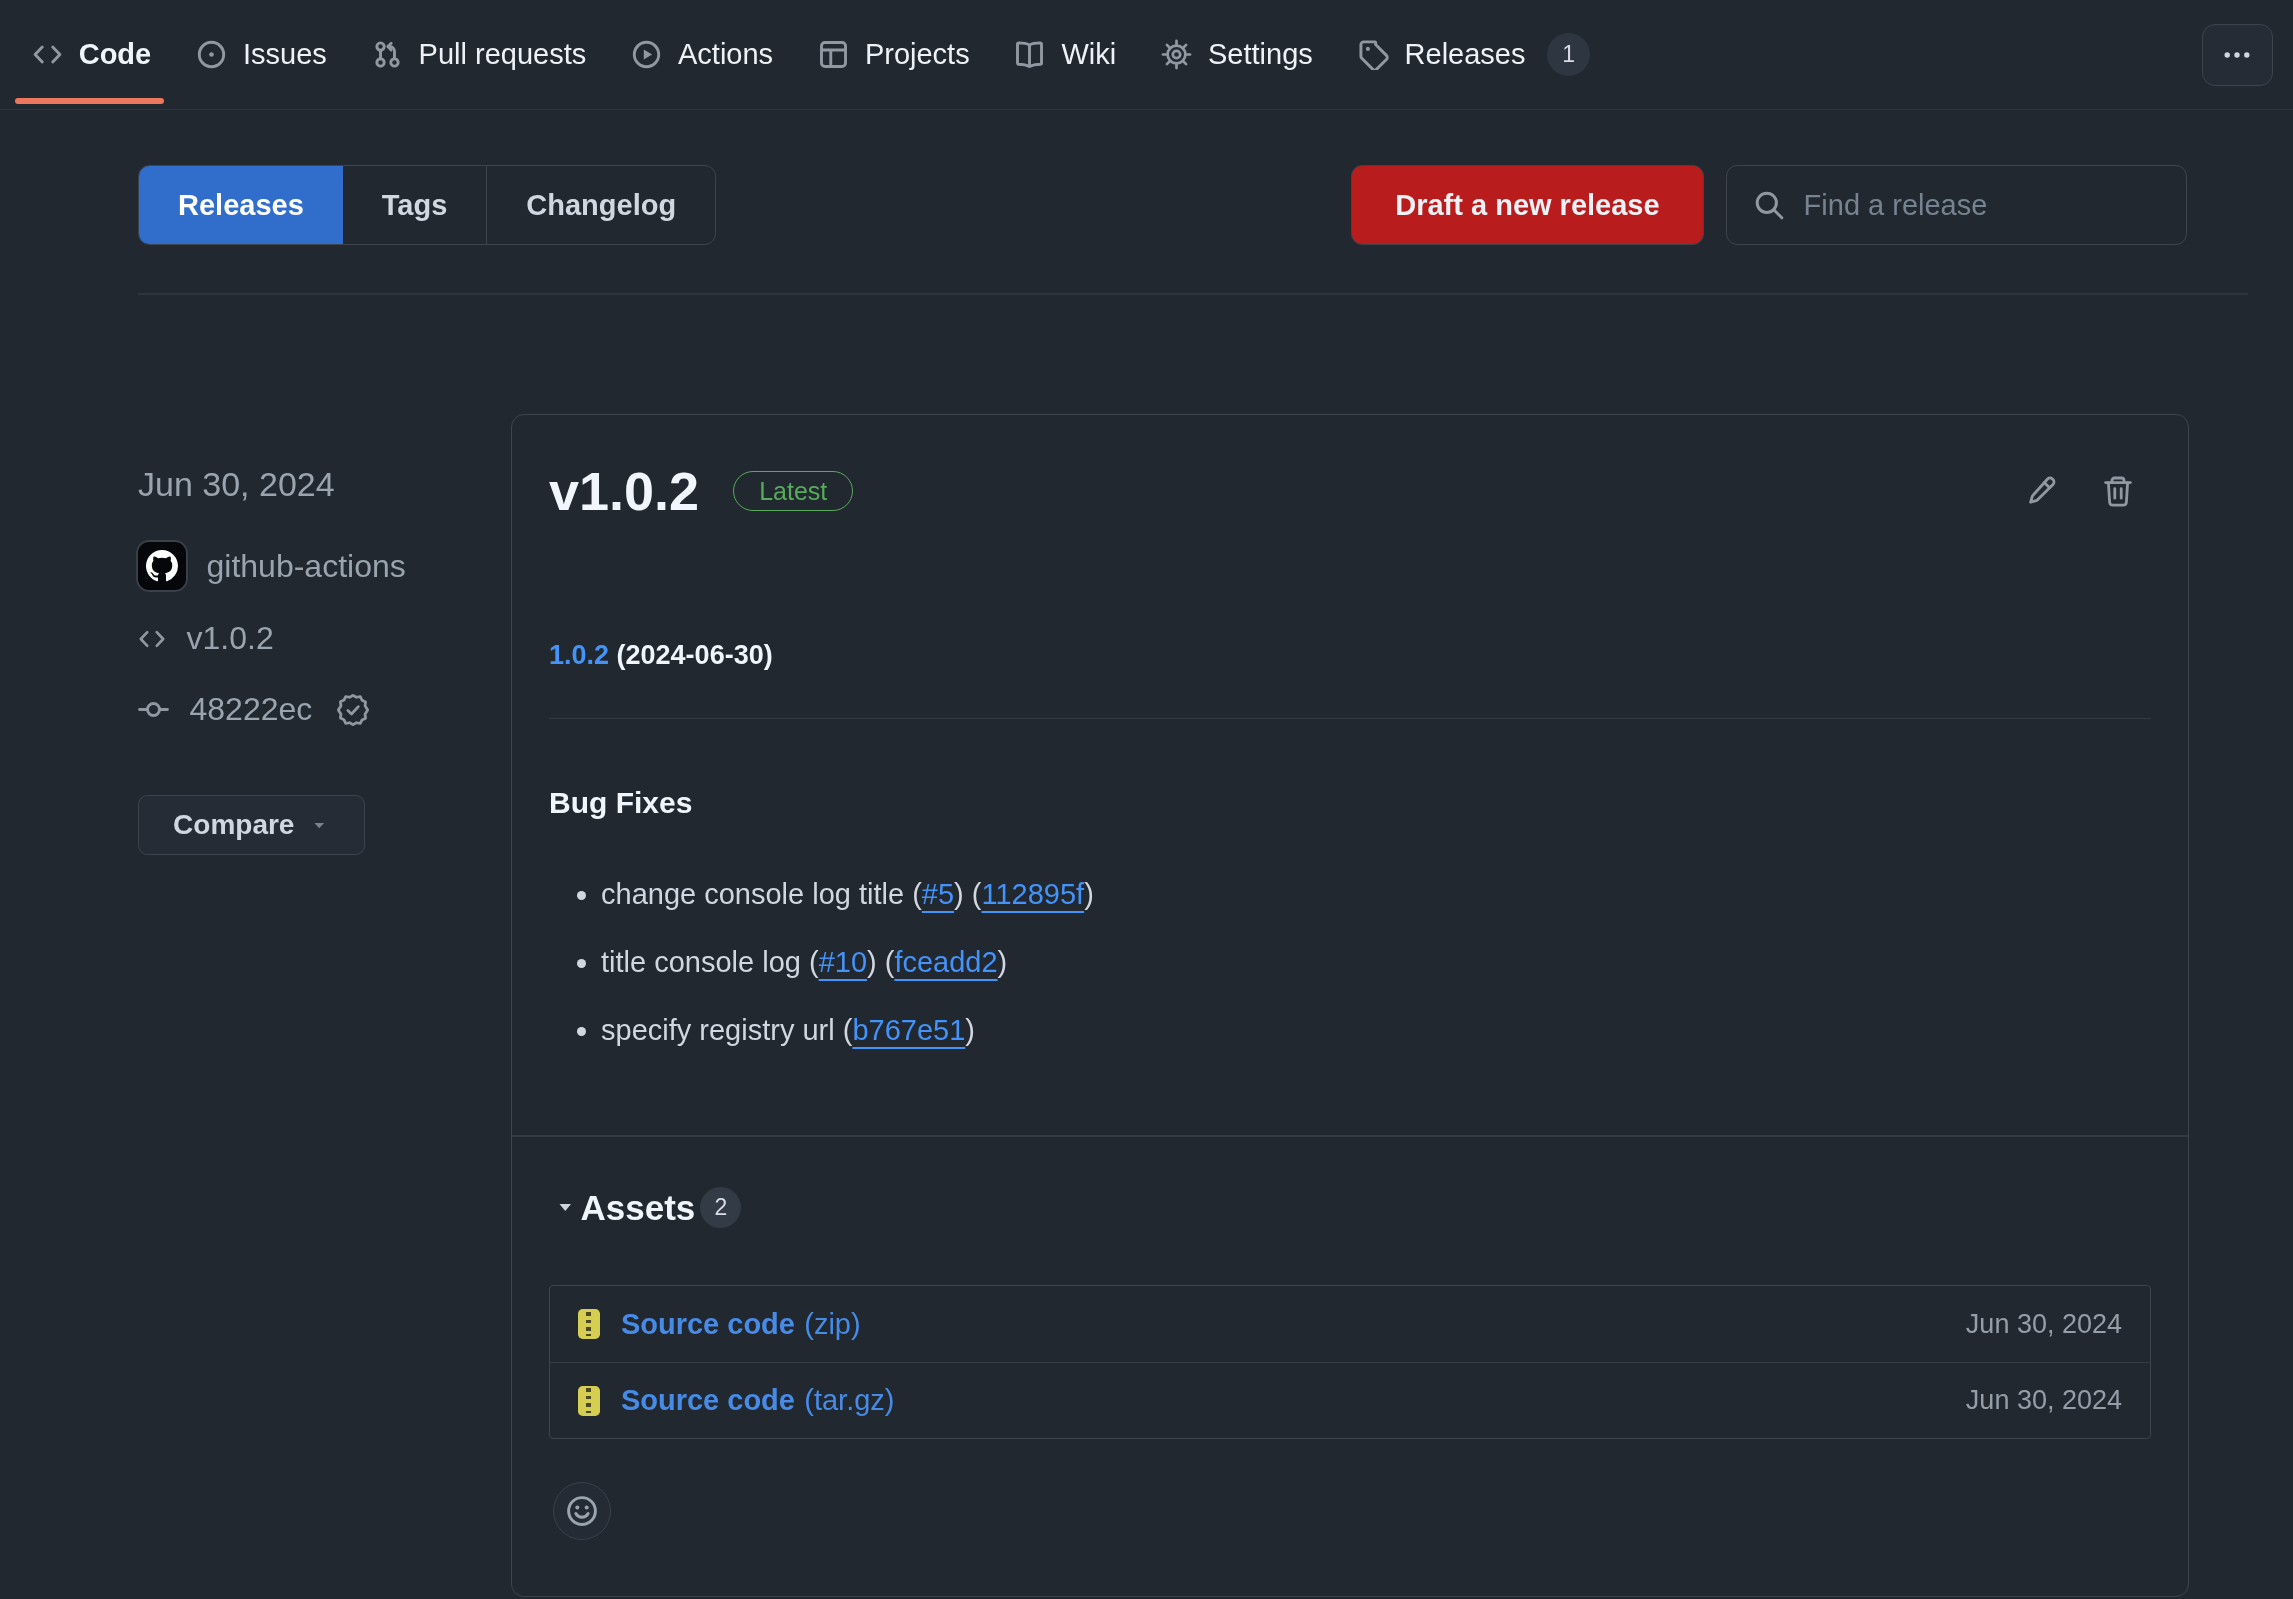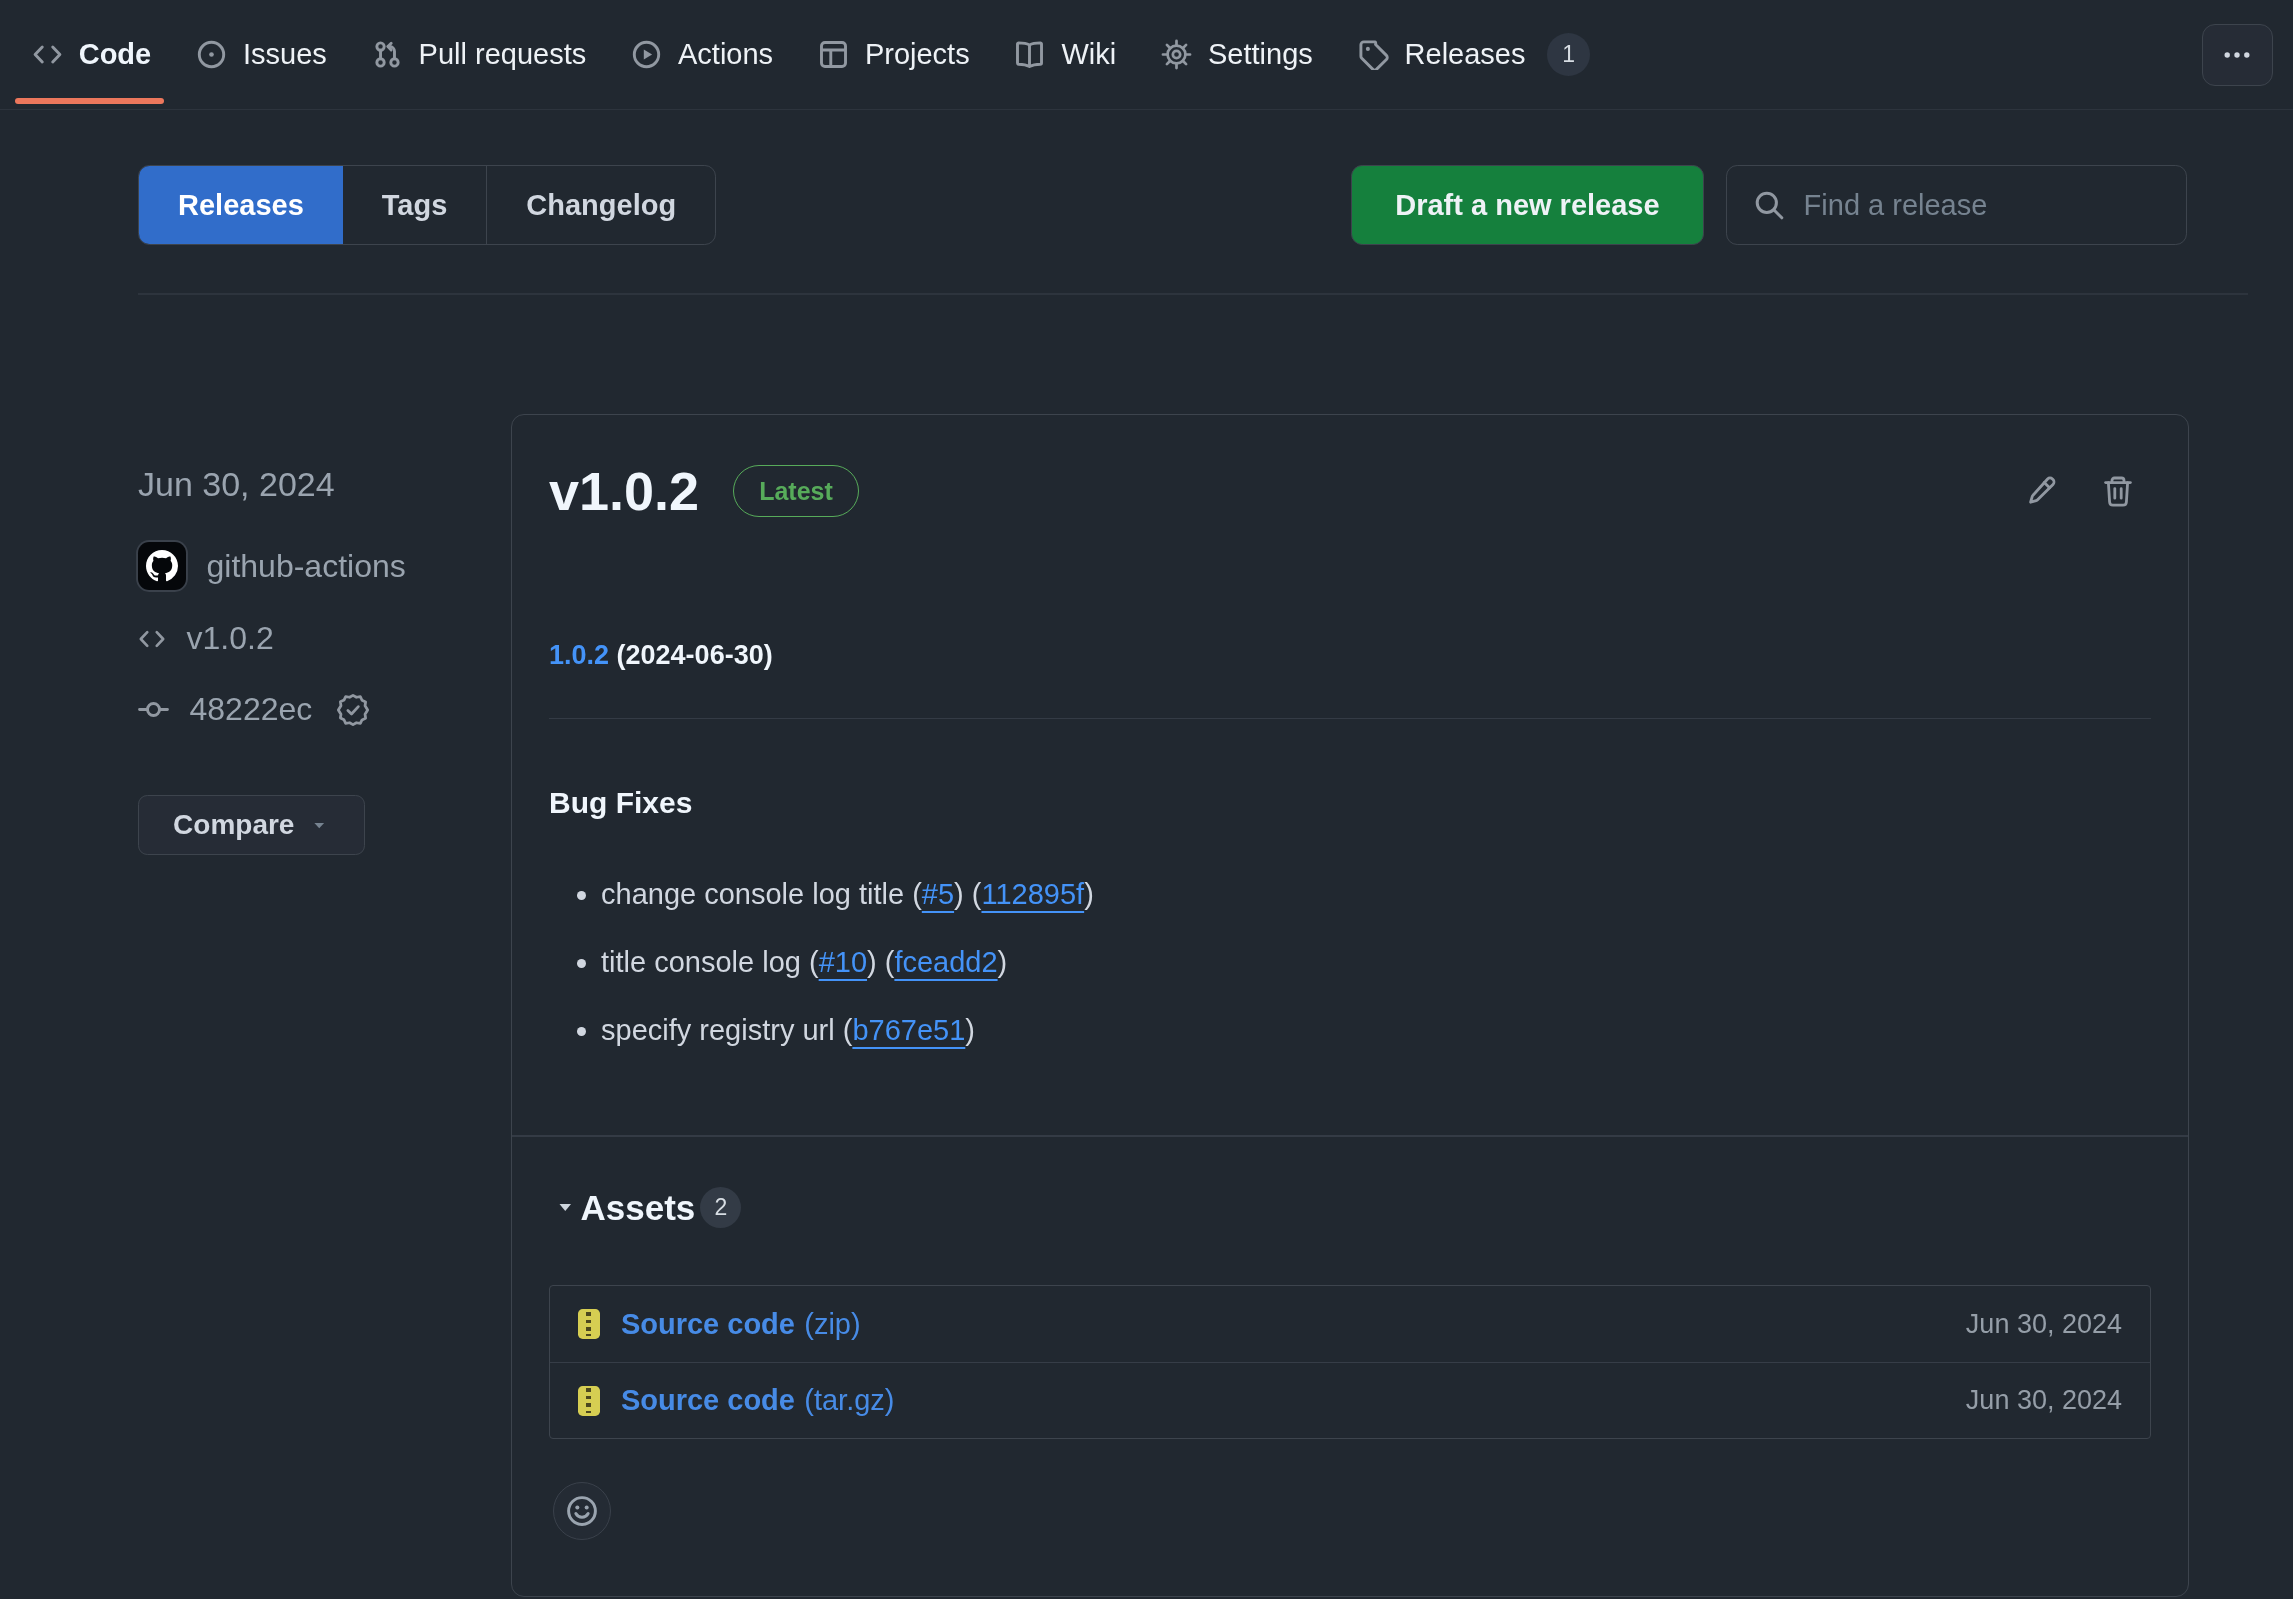--- a/index.html
+++ b/index.html
@@ -28,21 +28,21 @@
   
   .toolbar { position:absolute; top:165px; left:138px; right:106px; height:80px;
              display:flex; align-items:stretch; }
   .segmented { display:flex; border:1.9px solid #3d444d; border-radius:11.2px; overflow:hidden; }
   .seg { display:flex; align-items:center; justify-content:center; padding:0 39px; font-size:29px;
          font-weight:600; color:#d1d7e0; background:transparent; border:none; cursor:pointer;
          border-left:1.9px solid #3d444d; font-family:inherit; }
   .seg:first-child { border-left:none; }
   .seg.active { background:#316dca; color:#ffffff; }
   .seg.active + .seg { border-left:none; }
-  .btn-draft { margin-left:auto; height:80px; padding:0 43px; background:#15803d;
+  .btn-draft { margin-left:auto; height:80px; padding:0 43px; background:#b91c1c;
          border:1.9px solid #3d444d; border-radius:11.2px; font-size:29px; font-weight:600;
          color:#eef2f6; cursor:pointer; font-family:inherit; }
   .searchbox { margin-left:22.4px; width:461px; height:80px; display:flex; align-items:center;
          gap:18.6px; padding:0 26px; border:1.9px solid #3d444d; border-radius:11.2px; color:#9198a1; }
   .searchbox input { flex:1; min-width:0; background:transparent; border:none; outline:none;
          font-size:29px; color:#cdd5dd; font-family:inherit; }
   .searchbox input::placeholder { color:#768390; }
   .content-divider { position:absolute; top:293px; left:138px; right:45px; height:1.9px; background:#2d343d; }
 
   
@@ -60,22 +60,22 @@
   .compare-btn { width:227px; height:60px; display:flex; align-items:center; justify-content:center;
             gap:15px; background:#262c36; border:1.9px solid #3d444d; border-radius:9.3px;
             font-size:28px; font-weight:600; color:#d1d7e0; cursor:pointer; font-family:inherit; }
   .compare-btn .ic { color:#768390; }
 
   
   .card { position:absolute; left:511px; top:414px; width:1678px; height:1183px;
           border:1.9px solid #3d444d; border-radius:13px; padding:0 37px; }
   .card-head { display:flex; align-items:center; margin-top:48px; }
   .release-title { font-size:54px; line-height:56px; font-weight:700; color:#f0f6fc; }
-  .latest-badge { margin-left:34px; padding:12px 25px; height:52px; display:flex; align-items:center;
-          border:1.9px solid #57ab5a; border-radius:931px; color:#57ab5a; font-size:25px;font-weight:bold; }
+  .latest-badge { margin-left:34px; padding:12px 25px; height:40px; display:flex; align-items:center;
+          border:1.9px solid #57ab5a; border-radius:931px; color:#57ab5a; font-size:25px; }
   .card-actions { margin-left:auto; display:flex; align-items:center; gap:45px; color:#9198a1; margin-right:17px; }
   .icon-btn { background:none; border:none; color:#9198a1; cursor:pointer; padding:0; }
 
   .markdown { margin-top:110px; }
   .md-h2 { font-size:27px; line-height:52px; font-weight:700; color:#f0f6fc;
            padding-bottom:37px; border-bottom:1.9px solid #343b45; }
   .md-h2 a { color:#4493f8; text-decoration:none; }
   .md-h3 { margin-top:60px; font-size:30px; line-height:47px; font-weight:700; color:#f0f6fc; }
   .md-ul { margin-top:47px; padding-left:52px; list-style:disc; color:#d1d7e0; }
   .md-ul li { font-size:29px; line-height:43px; }

